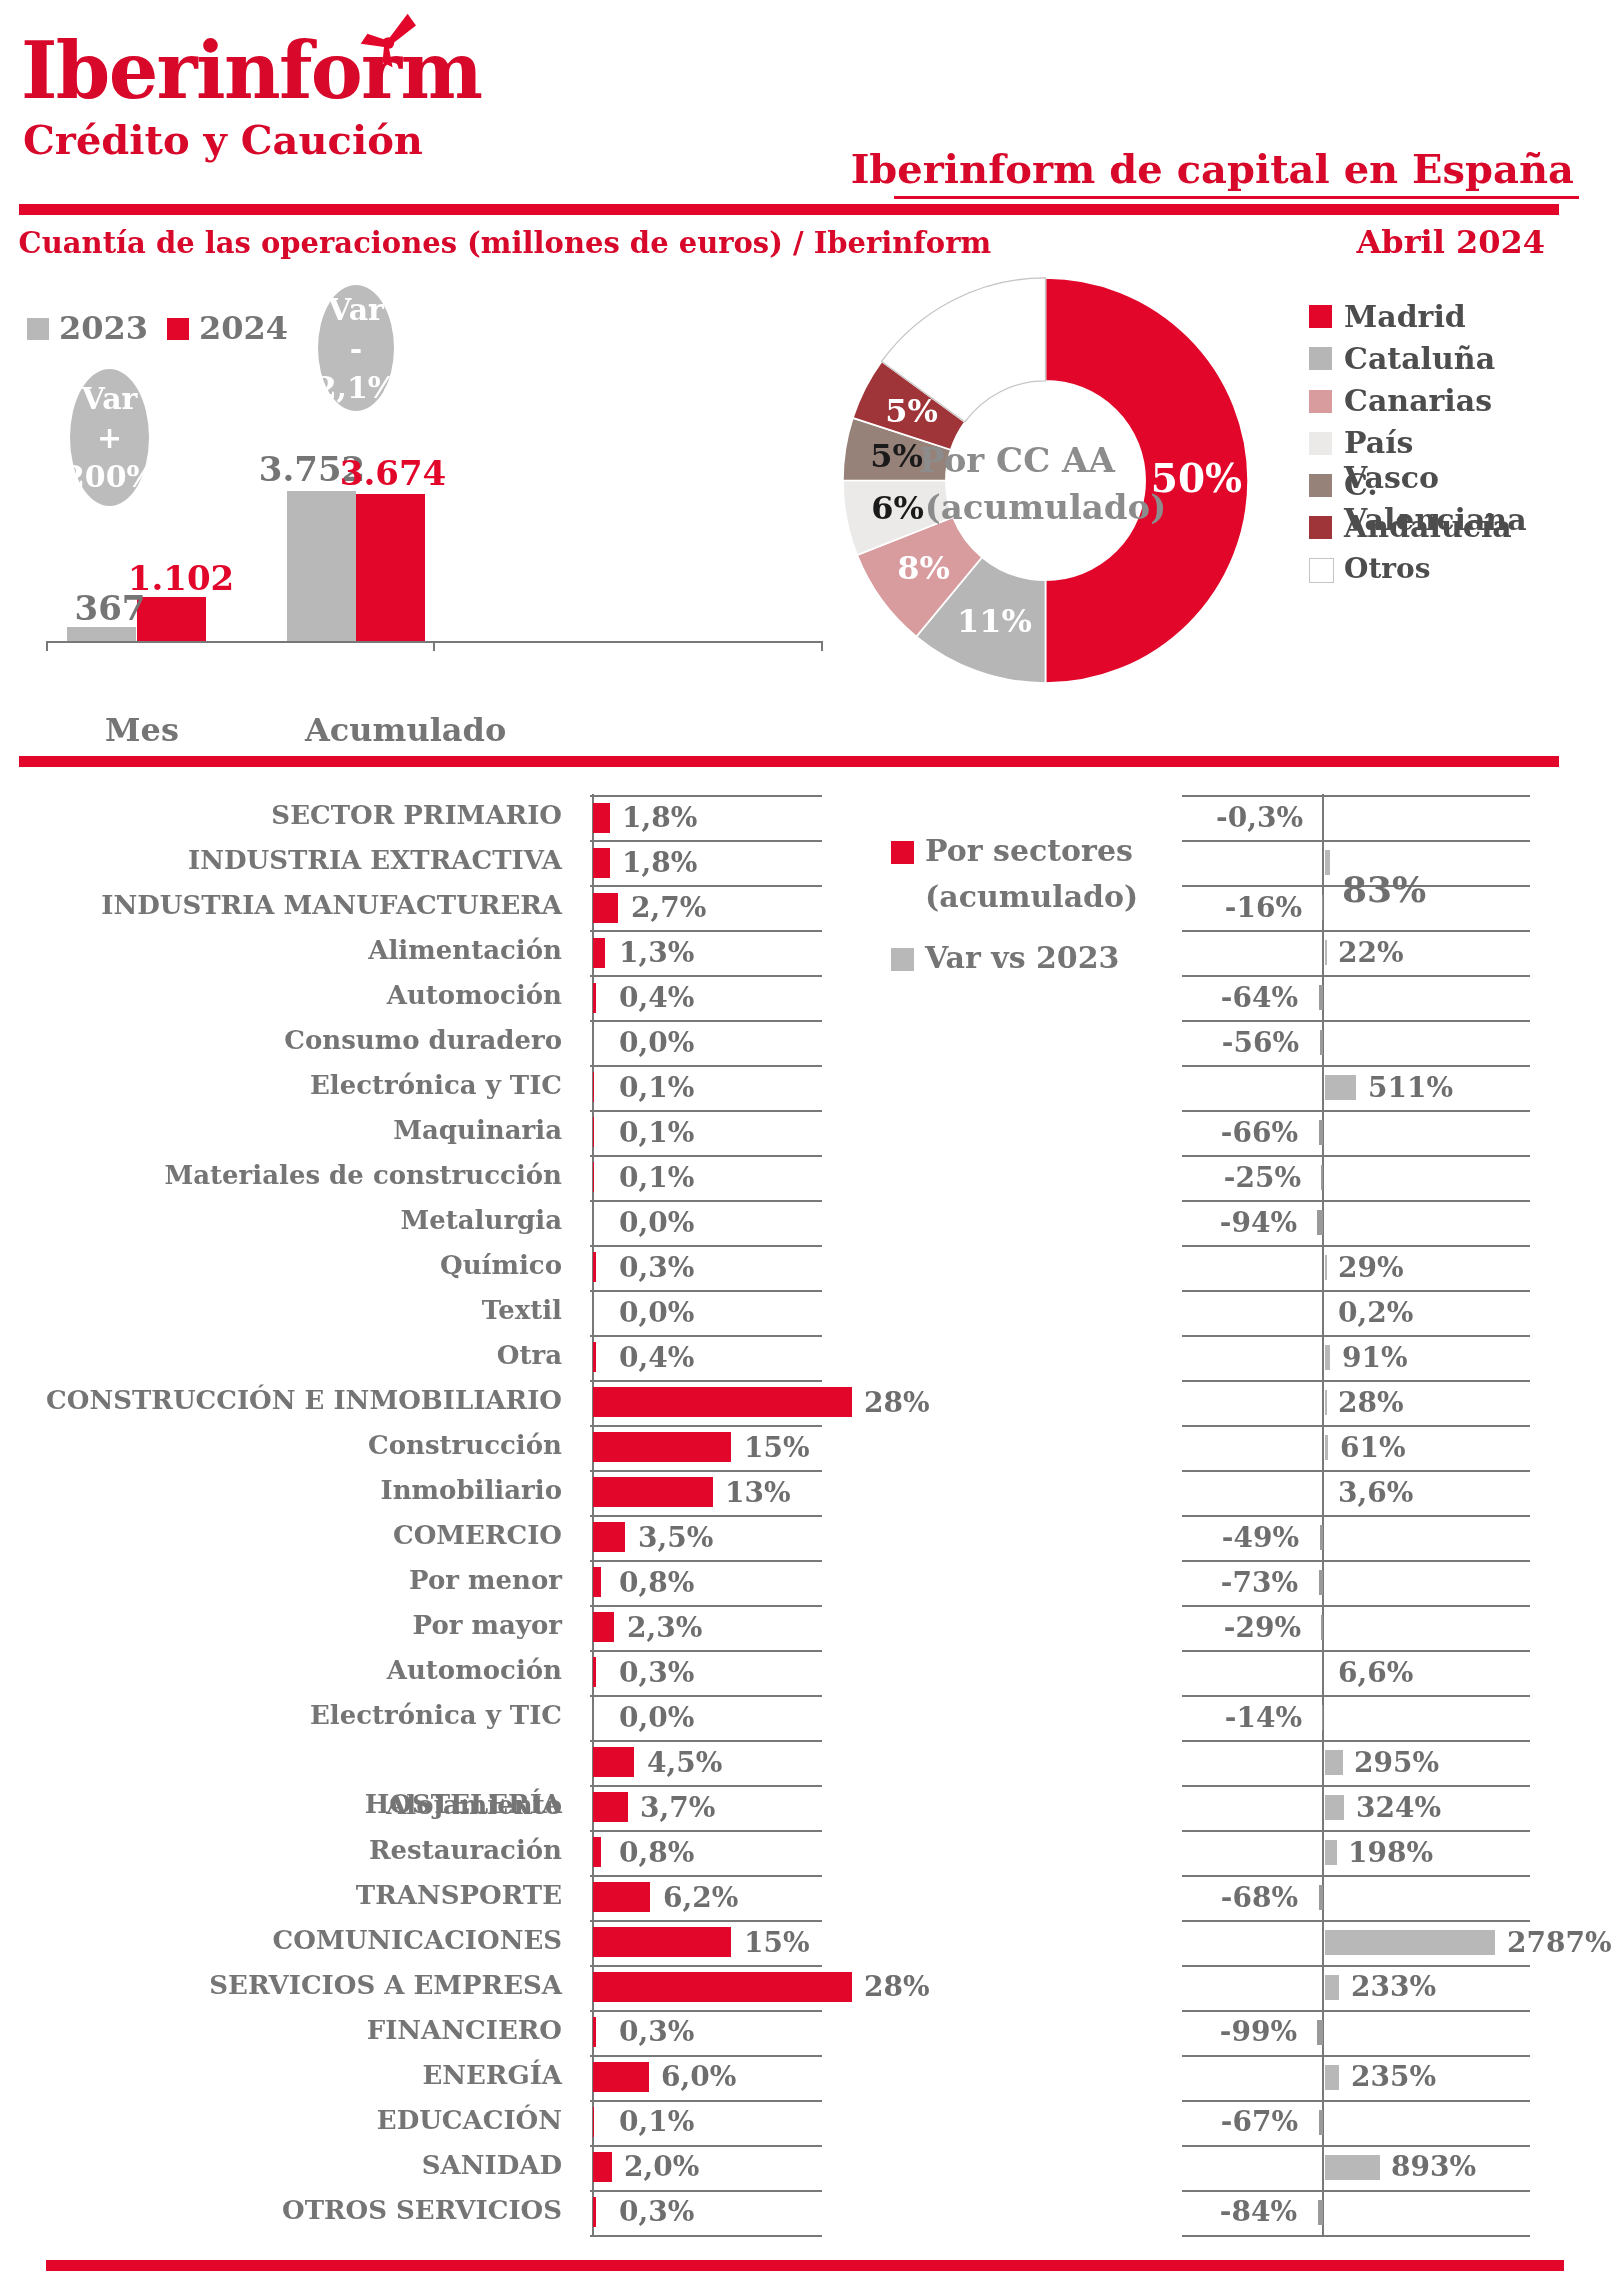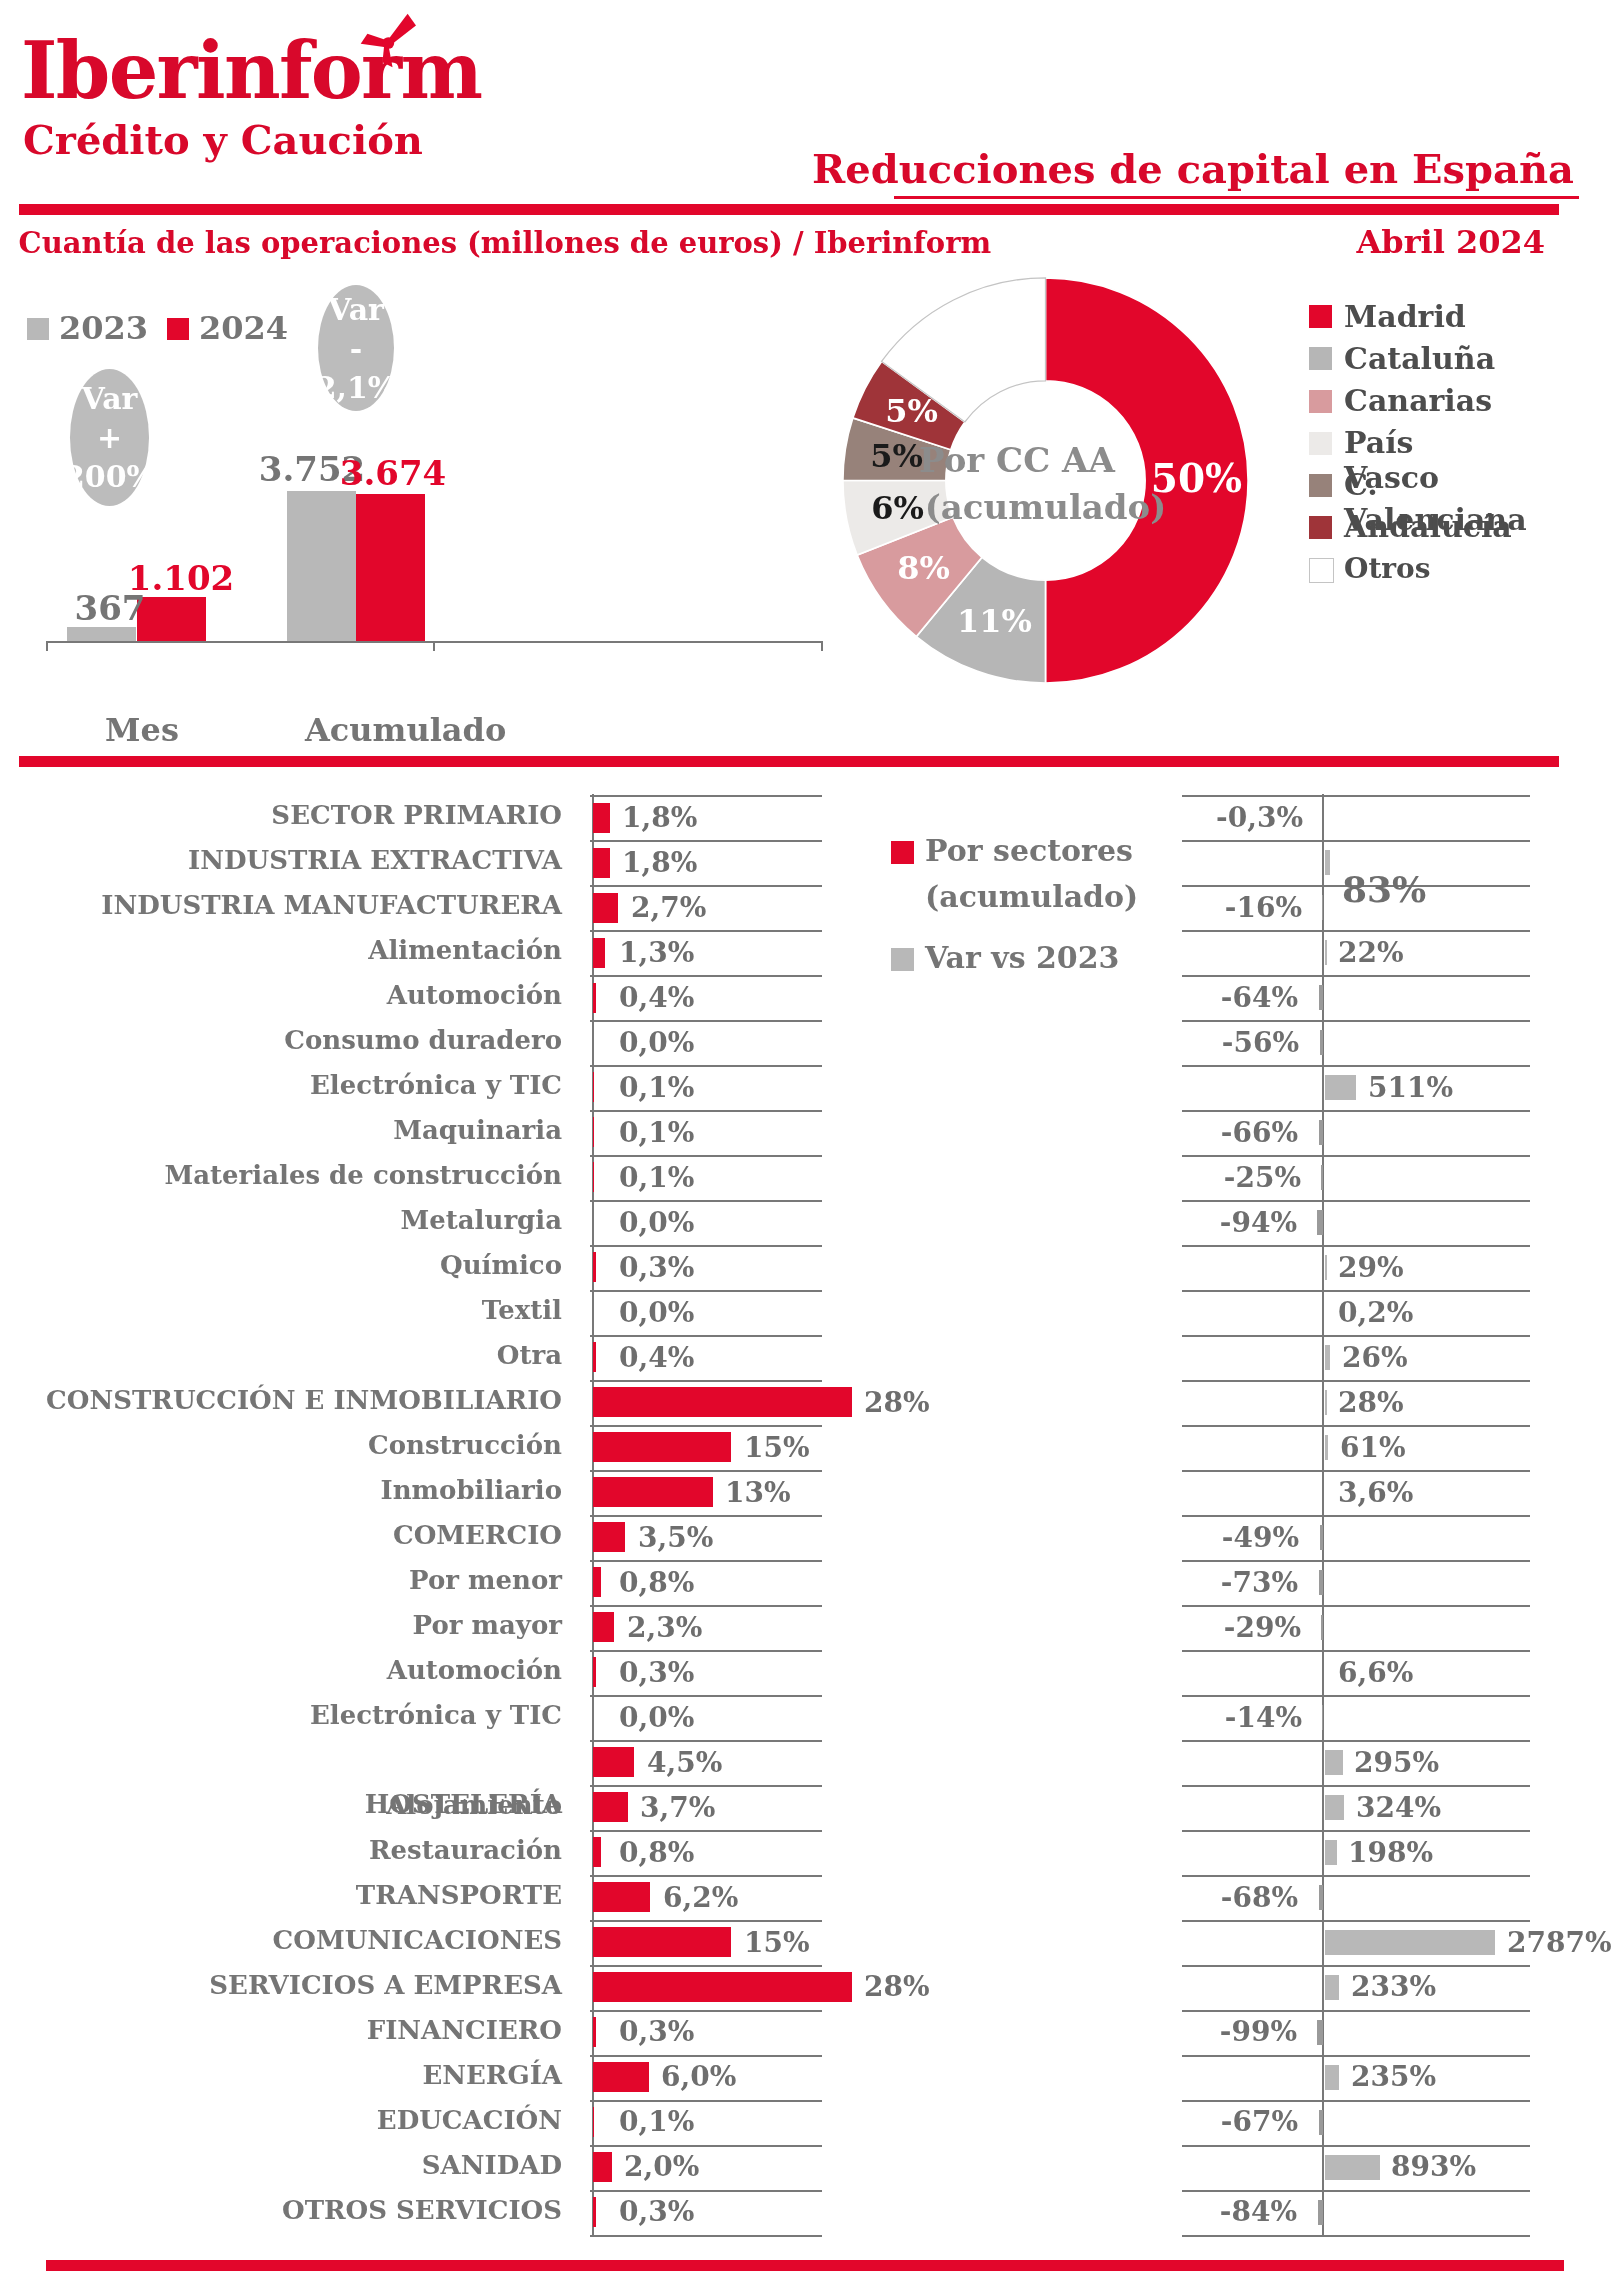--- a/index.html
+++ b/index.html
@@ -17,21 +17,21 @@
 <svg class="abs" style="left:354px;top:11.8px;" width="67" height="67" viewBox="0 0 80 80">
   <g fill="#e2062b">
     <path d="M40,34 L64,2 L74,16 L46,38 Z"></path>
     <path d="M40,34 L16,26 L8,38 L38,42 Z"></path>
     <path d="M40,34 L46,66 L34,60 L36,40 Z"></path>
     <circle cx="41" cy="37" r="7"></circle>
   </g>
 </svg>
 <div class="abs red" style="left:23px;top:116px;font-size:40px;font-weight:600;">Crédito y Caución</div>
 
-<div class="abs red" style="left:759px;top:145px;width:815px;text-align:right;font-size:40px;">Reducciones de capital en España</div>
+<div class="abs red" style="left:759px;top:145px;width:815px;text-align:right;font-size:40px;">Iberinform de capital en España</div>
 <div class="abs" style="left:894px;top:196px;width:685px;height:3.4px;background:#e2062b;"></div>
 <div class="rule" style="left:18.6px;top:204px;width:1540px;height:11px;"></div>
 
 <div class="abs red" style="left:18.6px;top:226px;font-size:29px;">Cuantía de las operaciones (millones de euros) / Iberinform</div>
 <div class="abs red" style="left:1208px;top:223px;width:337px;text-align:right;font-size:32px;">Abril 2024</div>
 
 <div class="abs" style="left:0;top:0;">
     <div style="position: absolute; left: 27px; top: 318px; width: 22px; height: 22px; background: rgb(184, 184, 184);"></div>
     <div style="position: absolute; left: 59px; top: 309px; font-size: 32px; color: rgb(117, 117, 117);">2023</div>
     <div style="position: absolute; left: 167px; top: 318px; width: 22px; height: 22px; background: rgb(226, 6, 43);"></div>
@@ -218,21 +218,21 @@
     <div style="position: absolute; left: 619px; top: 1251px; font-size: 28px; color: rgb(110, 110, 110); white-space: nowrap;">0,3%</div>
     <div style="position: absolute; left: 1325px; top: 1255px; width: 1.7px; height: 25px; background: rgb(184, 184, 184);"></div>
     <div style="position: absolute; left: 1338px; top: 1251px; font-size: 28px; color: rgb(110, 110, 110); white-space: nowrap;">29%</div>
     <div style="position: absolute; left: 0px; top: 1295px; width: 562px; text-align: right; font-size: 26px; color: rgb(117, 117, 117); white-space: nowrap;">Textil</div>
     <div style="position: absolute; left: 619px; top: 1296px; font-size: 28px; color: rgb(110, 110, 110); white-space: nowrap;">0,0%</div>
     <div style="position: absolute; left: 1338px; top: 1296px; font-size: 28px; color: rgb(110, 110, 110); white-space: nowrap;">0,2%</div>
     <div style="position: absolute; left: 0px; top: 1340px; width: 562px; text-align: right; font-size: 26px; color: rgb(117, 117, 117); white-space: nowrap;">Otra</div>
     <div style="position: absolute; left: 593px; top: 1342px; width: 3.4px; height: 30px; background: rgb(226, 6, 43);"></div>
     <div style="position: absolute; left: 619px; top: 1341px; font-size: 28px; color: rgb(110, 110, 110); white-space: nowrap;">0,4%</div>
     <div style="position: absolute; left: 1325px; top: 1345px; width: 5px; height: 25px; background: rgb(184, 184, 184);"></div>
-    <div style="position: absolute; left: 1342px; top: 1341px; font-size: 28px; color: rgb(110, 110, 110); white-space: nowrap;">26%</div>
+    <div style="position: absolute; left: 1342px; top: 1341px; font-size: 28px; color: rgb(110, 110, 110); white-space: nowrap;">91%</div>
     <div style="position: absolute; left: 0px; top: 1385px; width: 562px; text-align: right; font-size: 26px; color: rgb(117, 117, 117); white-space: nowrap;">CONSTRUCCIÓN E INMOBILIARIO</div>
     <div style="position: absolute; left: 593px; top: 1387px; width: 259px; height: 30px; background: rgb(226, 6, 43);"></div>
     <div style="position: absolute; left: 864px; top: 1386px; font-size: 28px; color: rgb(110, 110, 110); white-space: nowrap;">28%</div>
     <div style="position: absolute; left: 1325px; top: 1390px; width: 1.7px; height: 25px; background: rgb(184, 184, 184);"></div>
     <div style="position: absolute; left: 1338px; top: 1386px; font-size: 28px; color: rgb(110, 110, 110); white-space: nowrap;">28%</div>
     <div style="position: absolute; left: 0px; top: 1430px; width: 562px; text-align: right; font-size: 26px; color: rgb(117, 117, 117); white-space: nowrap;">Construcción</div>
     <div style="position: absolute; left: 593px; top: 1432px; width: 138px; height: 30px; background: rgb(226, 6, 43);"></div>
     <div style="position: absolute; left: 744px; top: 1431px; font-size: 28px; color: rgb(110, 110, 110); white-space: nowrap;">15%</div>
     <div style="position: absolute; left: 1325px; top: 1435px; width: 3.4px; height: 25px; background: rgb(184, 184, 184);"></div>
     <div style="position: absolute; left: 1340px; top: 1431px; font-size: 28px; color: rgb(110, 110, 110); white-space: nowrap;">61%</div>

